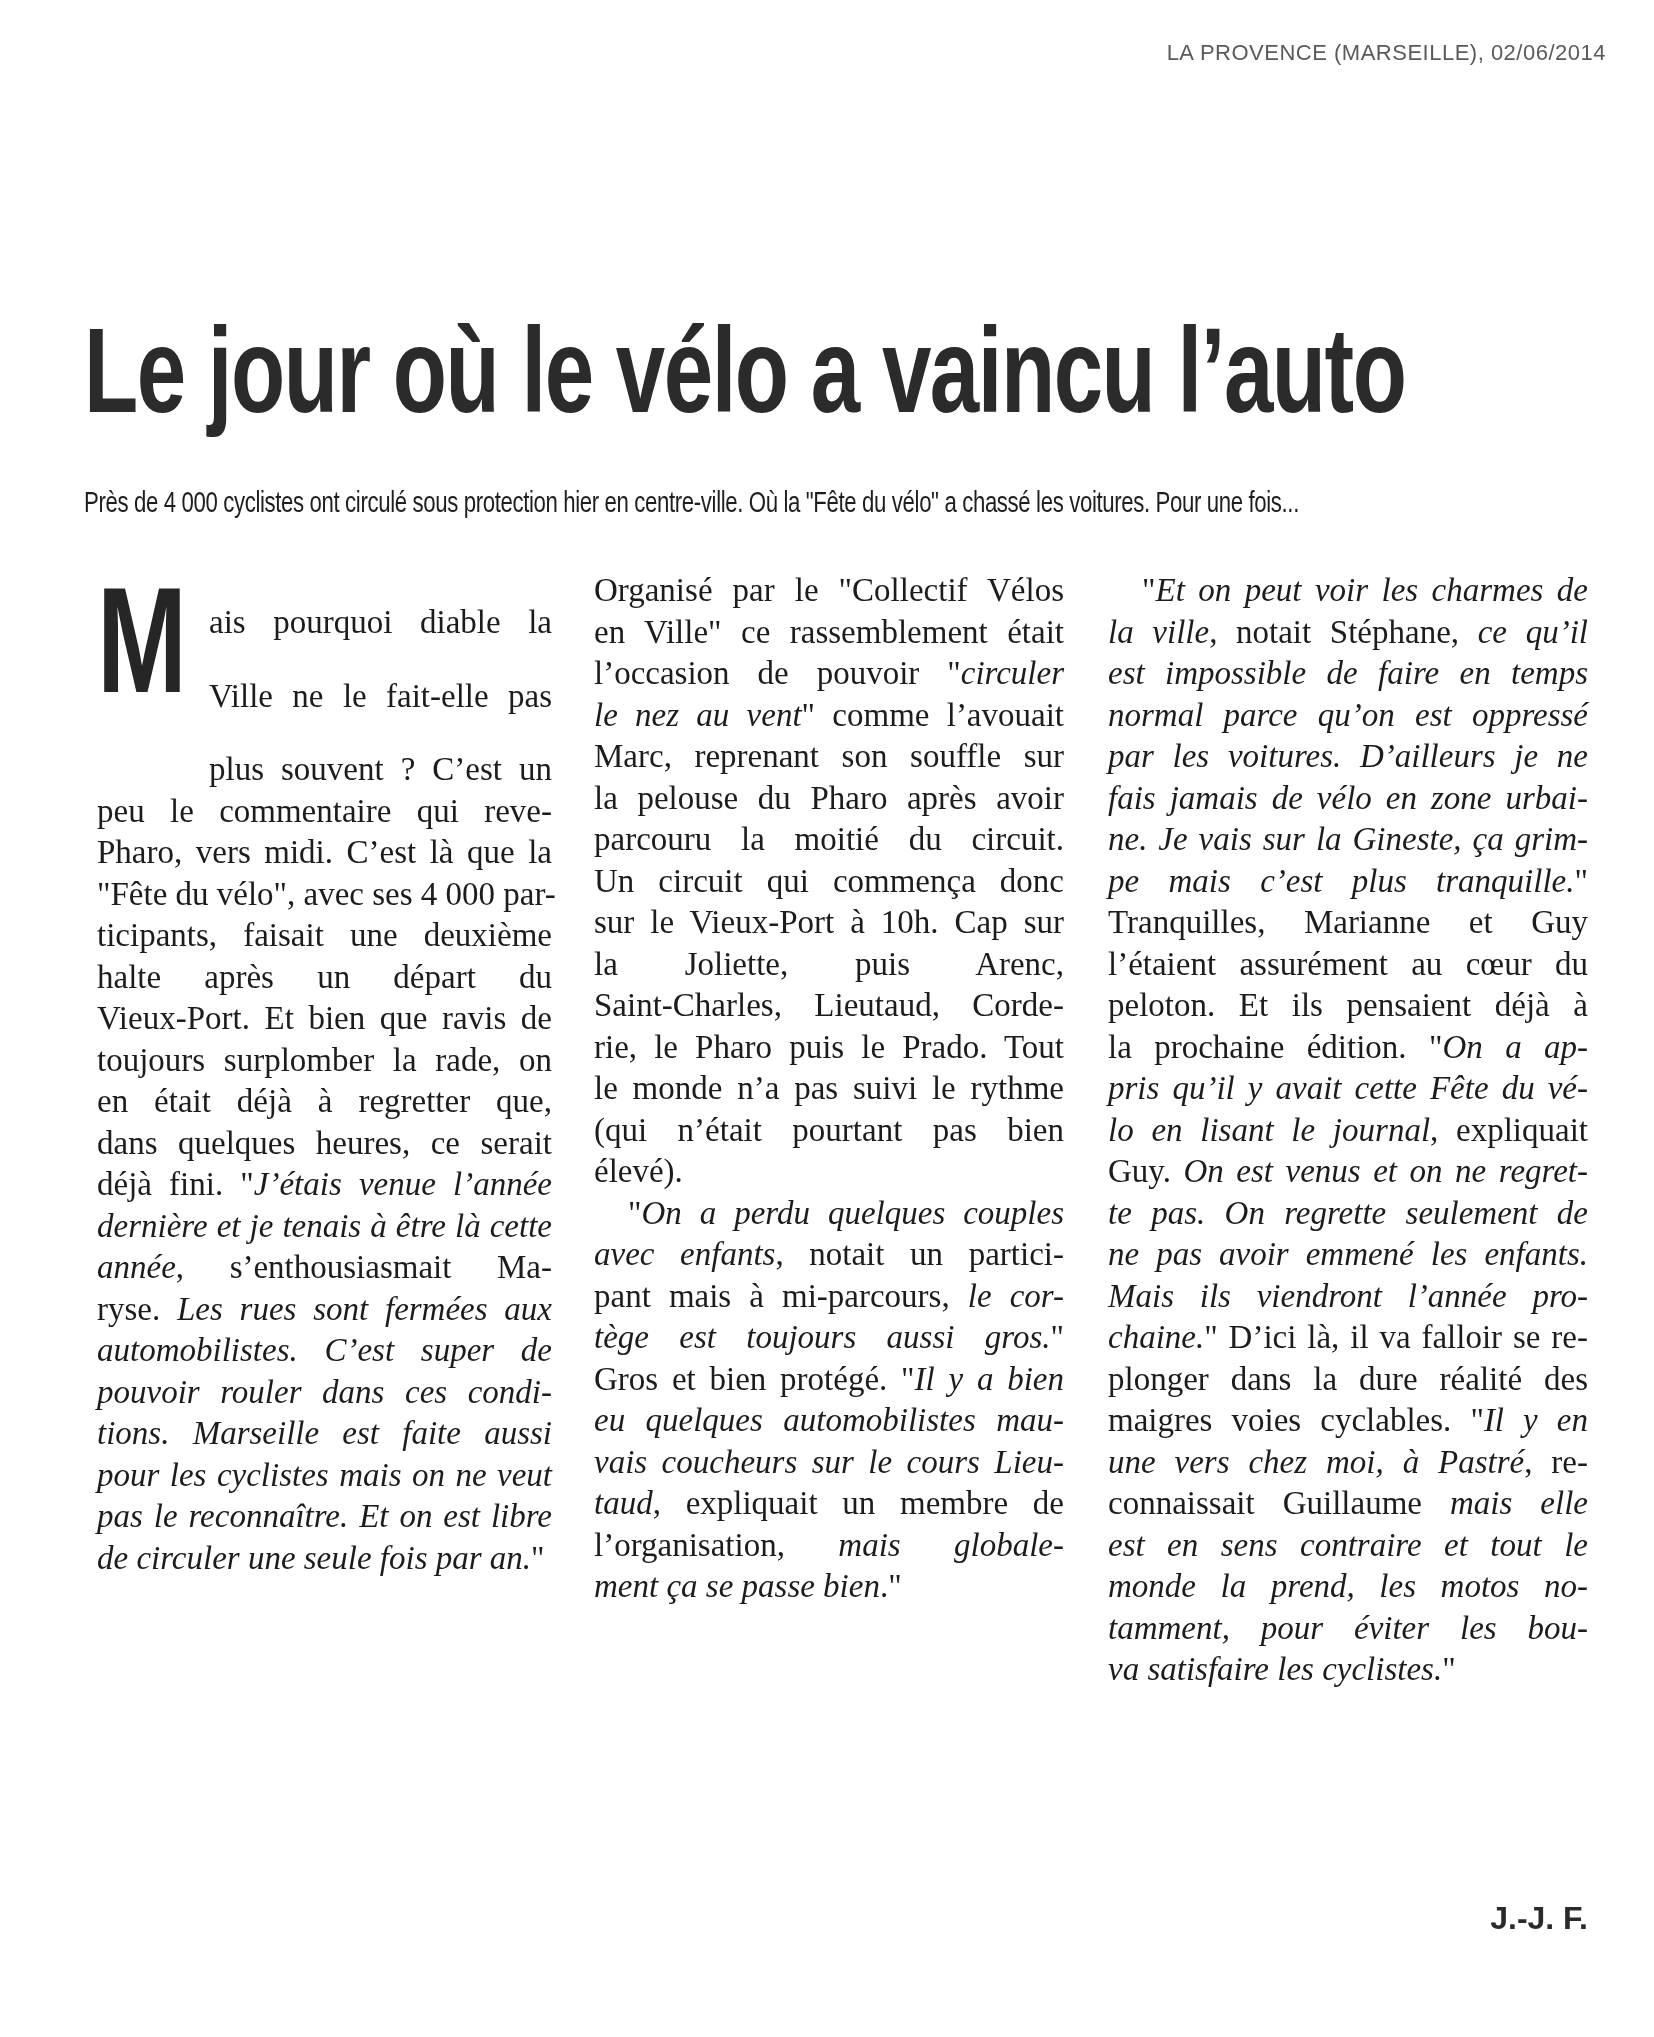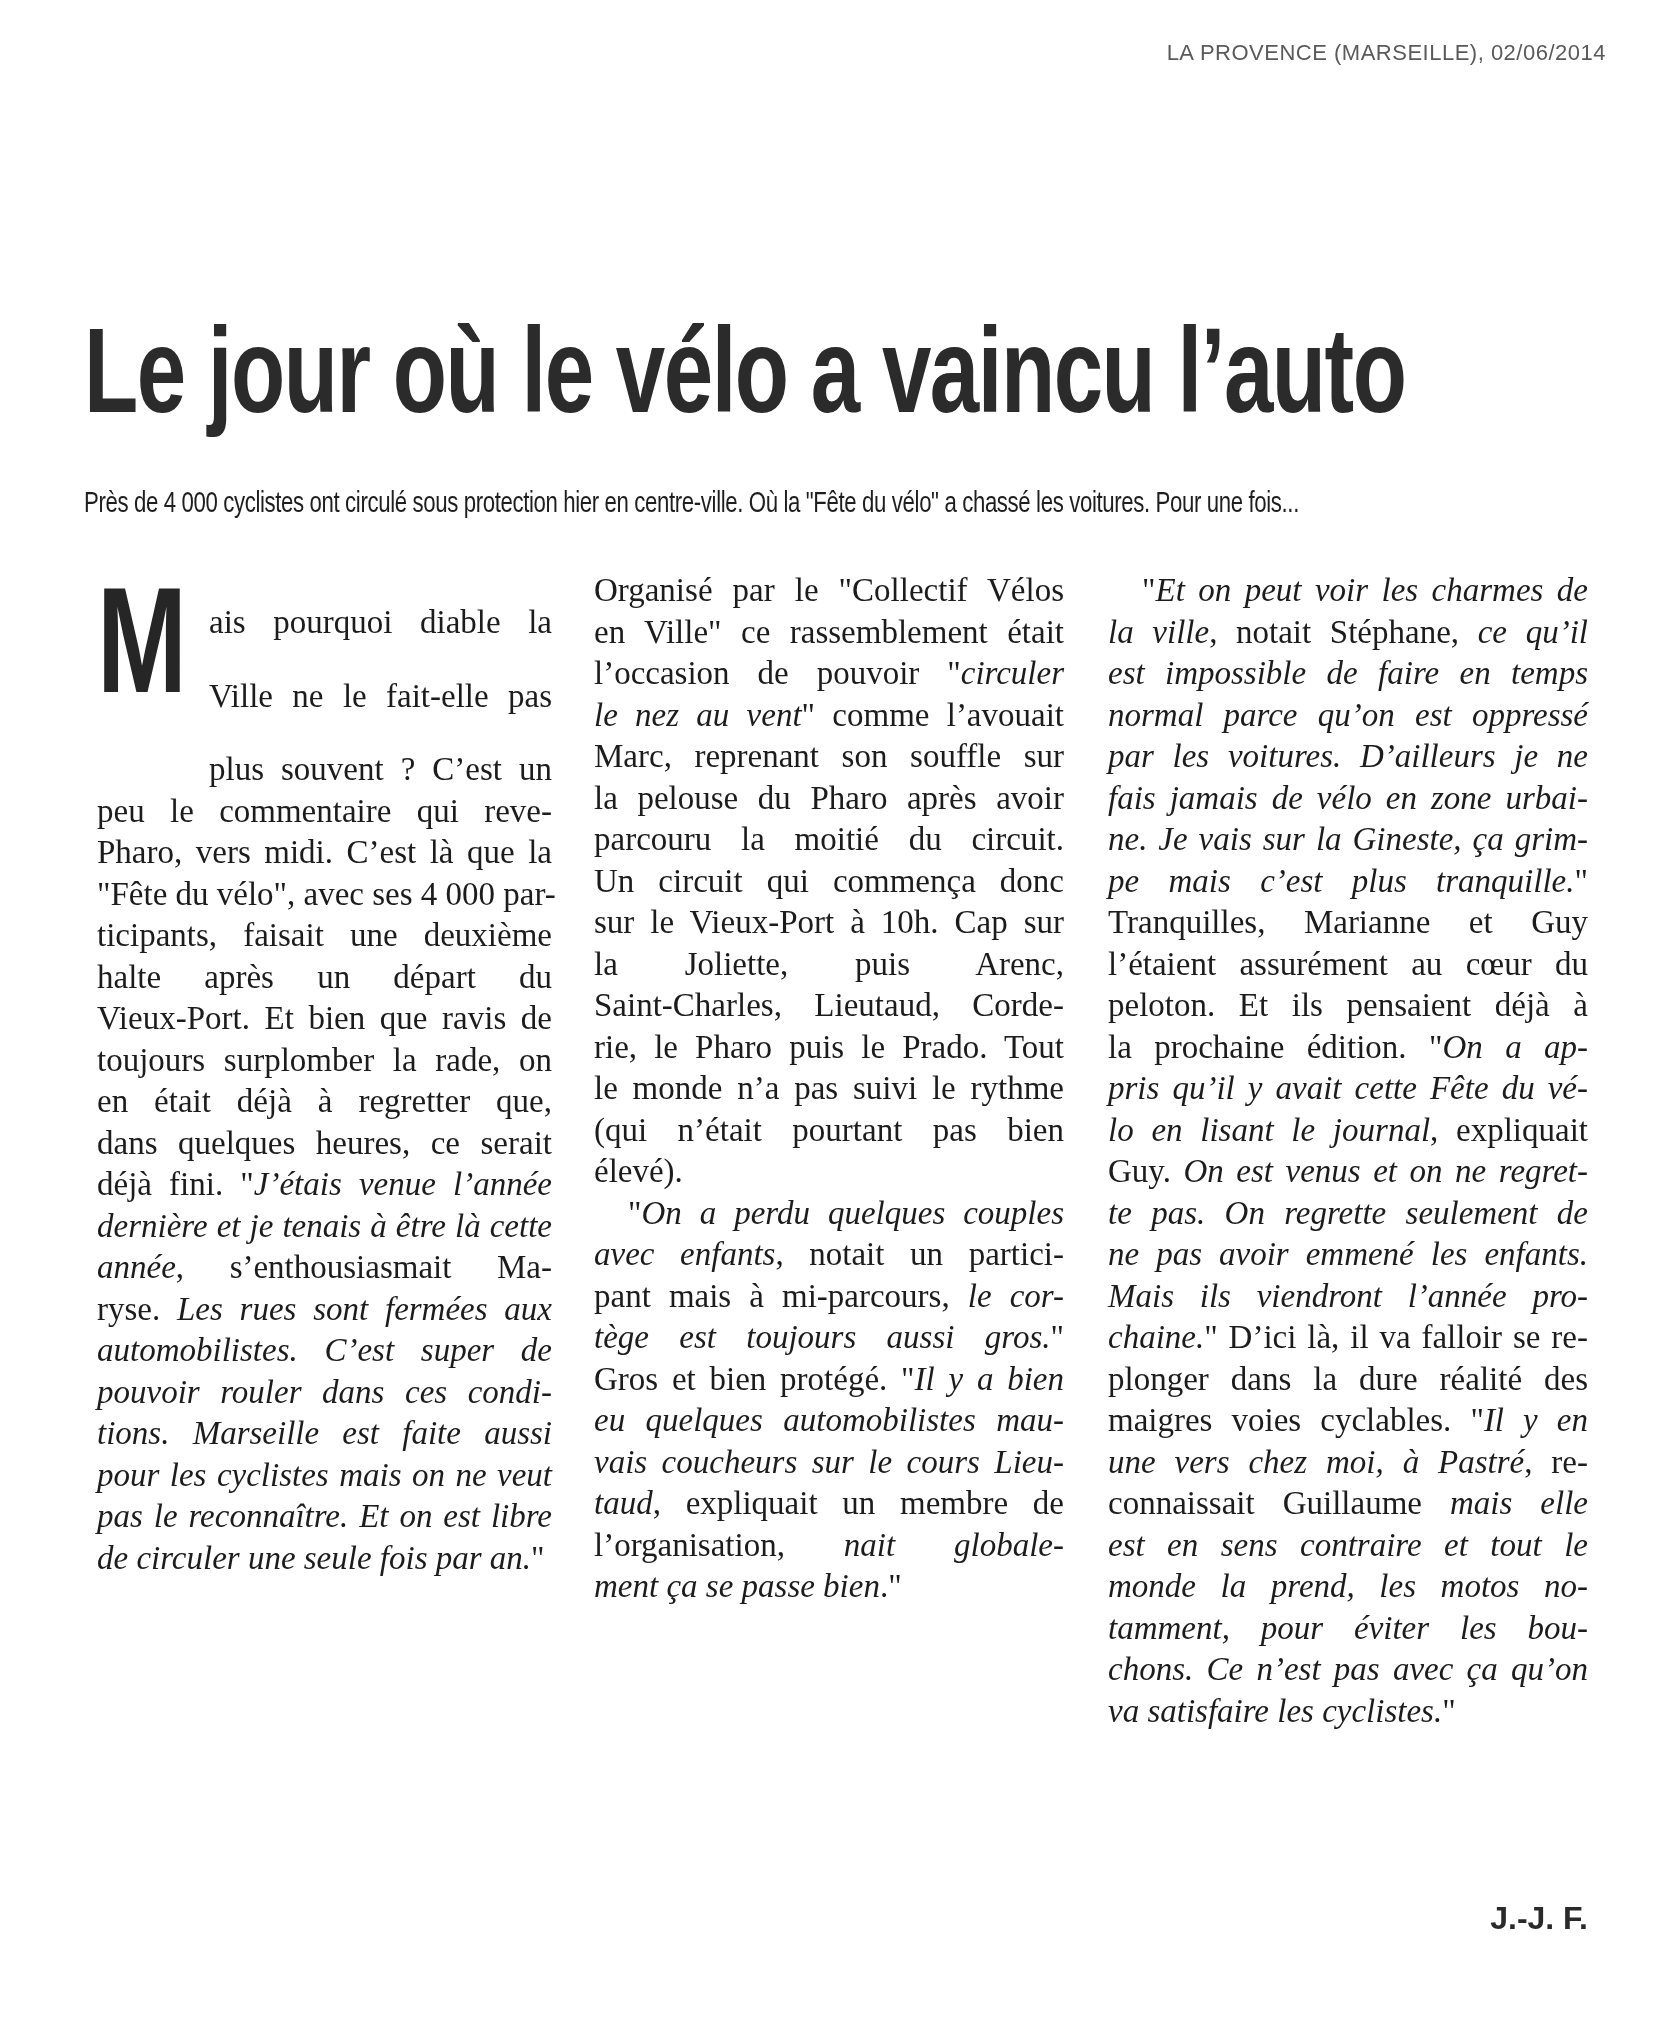--- a/index.html
+++ b/index.html
@@ -93,21 +93,21 @@
     <span class="line"><span>(qui n’était pourtant pas bien</span></span>
     <span class="line last"><span>élevé).</span></span>
     <span class="line indent"><span>"</span><span class="it">On a perdu quelques couples</span></span>
     <span class="line"><span class="it">avec enfants</span><span>, notait un partici-</span></span>
     <span class="line"><span>pant mais à mi-parcours, </span><span class="it">le cor-</span></span>
     <span class="line"><span class="it">tège est toujours aussi gros.</span><span>"</span></span>
     <span class="line"><span>Gros et bien protégé. "</span><span class="it">Il y a bien</span></span>
     <span class="line"><span class="it">eu quelques automobilistes mau-</span></span>
     <span class="line"><span class="it">vais coucheurs sur le cours Lieu-</span></span>
     <span class="line"><span class="it">taud</span><span>, expliquait un membre de</span></span>
-    <span class="line"><span>l’organisation, </span><span class="it">nait globale-</span></span>
+    <span class="line"><span>l’organisation, </span><span class="it">mais globale-</span></span>
     <span class="line last"><span class="it">ment ça se passe bien</span><span>."</span></span>
   </div>
 <div class="col col3">
     <span class="line indent"><span>"</span><span class="it">Et on peut voir les charmes de</span></span>
     <span class="line"><span class="it">la ville</span><span>, notait Stéphane, </span><span class="it">ce qu’il</span></span>
     <span class="line"><span class="it">est impossible de faire en temps</span></span>
     <span class="line"><span class="it">normal parce qu’on est oppressé</span></span>
     <span class="line"><span class="it">par les voitures. D’ailleurs je ne</span></span>
     <span class="line"><span class="it">fais jamais de vélo en zone urbai-</span></span>
     <span class="line"><span class="it">ne. Je vais sur la Gineste, ça grim-</span></span>
@@ -123,17 +123,16 @@
     <span class="line"><span class="it">ne pas avoir emmené les enfants.</span></span>
     <span class="line"><span class="it">Mais ils viendront l’année pro-</span></span>
     <span class="line"><span class="it">chaine.</span><span>" D’ici là, il va falloir se re-</span></span>
     <span class="line"><span>plonger dans la dure réalité des</span></span>
     <span class="line"><span>maigres voies cyclables. "</span><span class="it">Il y en</span></span>
     <span class="line"><span class="it">une vers chez moi, à Pastré</span><span>, re-</span></span>
     <span class="line"><span>connaissait Guillaume </span><span class="it">mais elle</span></span>
     <span class="line"><span class="it">est en sens contraire et tout le</span></span>
     <span class="line"><span class="it">monde la prend, les motos no-</span></span>
     <span class="line"><span class="it">tamment, pour éviter les bou-</span></span>
-    <span class="line"><span class="it">chons. Ce n’est pas avec ça qu’on</span></span>
     <span class="line last"><span class="it">va satisfaire les cyclistes.</span><span>"</span></span>
   </div>
 
 <div class="byline">J.-J. F.</div>
 
 </body></html>

